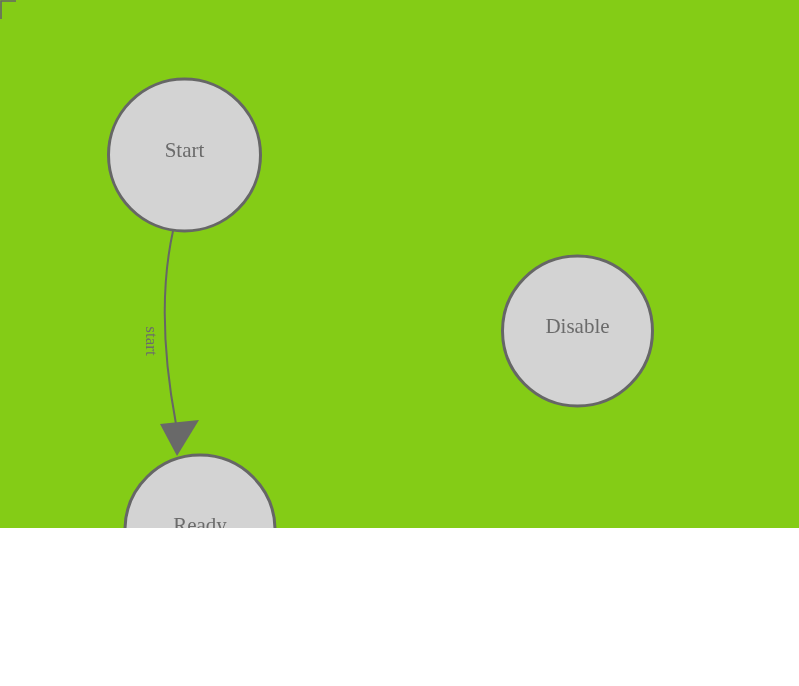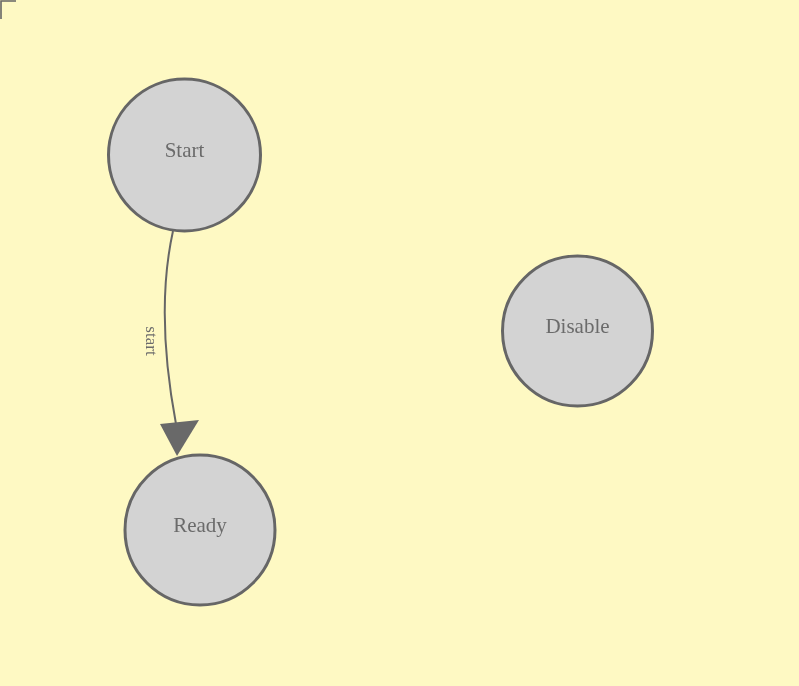--- a/index.html
+++ b/index.html
@@ -7,22 +7,22 @@
     margin: 0;
     padding: 0;
     background: #ffffff;
   }
   body {
     font-family: "Liberation Serif", "DejaVu Serif", serif;
   }
   #canvas {
     position: relative;
     width: 799px;
-    height: 686px;
-    background: #fef9c3;
+    height: 528px;
+    background: #84cc16;
     overflow: hidden;
   }
   #diagram-svg {
     position: absolute;
     top: 0;
     left: 0;
     width: 799px;
     height: 686px;
   }
   .node-shape {

